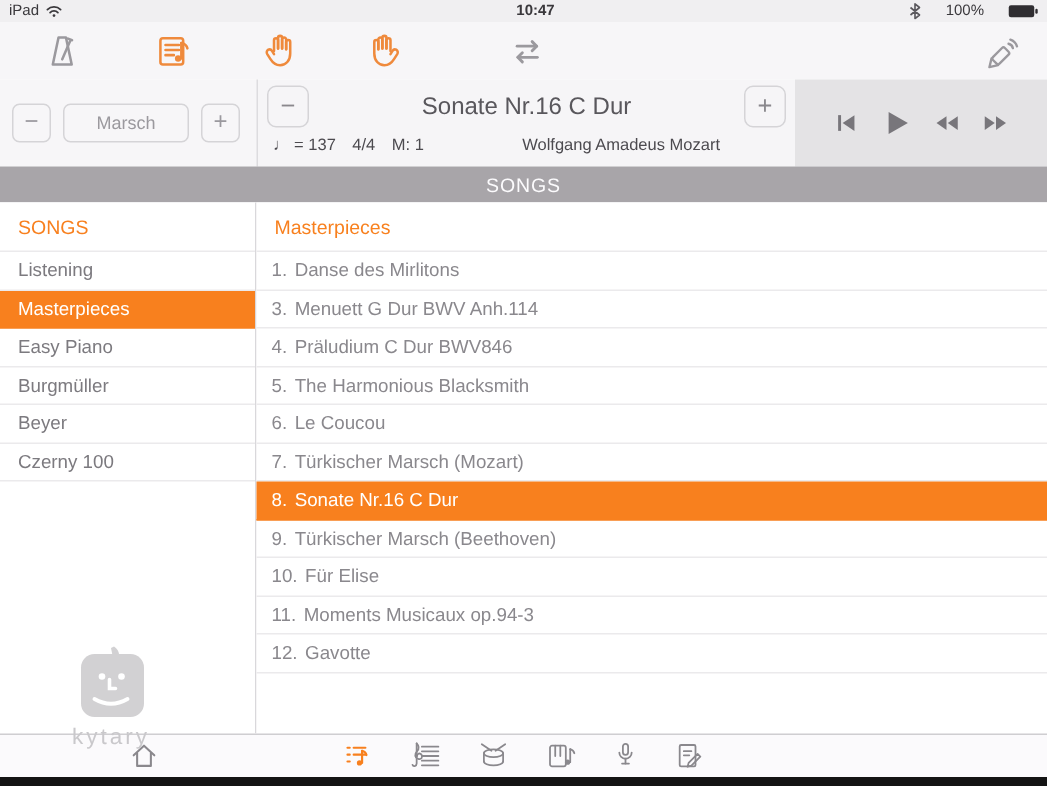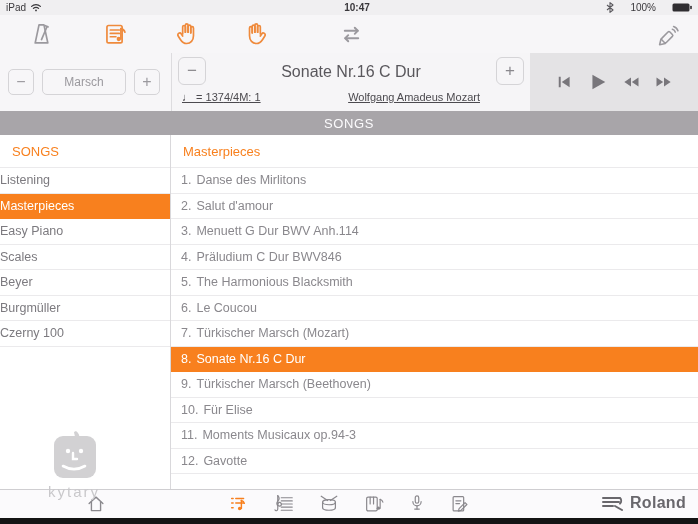--- a/index.html
+++ b/index.html
@@ -27,37 +27,37 @@
   .btn { border:1px solid #d5d4d7; border-radius:5px; background:#f7f6f8; color:#9b999e;
     display:flex; align-items:center; justify-content:center; cursor:default; }
   .btn-sm { width:26px; height:26px; font-size:16px; }
   .btn-tempo { width:84px; height:26px; font-size:12px; }
   .song-panel { flex:1; background:#f6f5f7; position:relative; }
   .song-panel .btn-corner { position:absolute; top:4px; width:28px; height:28px; font-size:17px;
     border:1px solid #d5d4d7; border-radius:6px; background:#f6f5f7; color:#8a888d;
     display:flex; align-items:center; justify-content:center; }
   .song-panel .minus { left:6px; } .song-panel .plus { right:6px; }
   .song-title { text-align:center; padding-top:10px; font-size:16px; color:#59575c; }
-  .song-meta { position:absolute; bottom:8px; left:10px; right:0; display:flex; 
-    font-size:11px; color:#4c4a4f; align-items:flex-end;text-decoration:underline; }
+  .song-meta { position:absolute; bottom:8px; left:10px; right:0; display:flex; gap:11px;
+    font-size:11px; color:#4c4a4f; align-items:flex-end; }
   .song-meta .composer { margin-left:auto; margin-right:50px; }
   .playback-section { width:168px; background:#e4e3e5; display:flex; align-items:center;
     justify-content:center; gap:13px; color:#78767b; }
 
   
   #banner { position:absolute; top:111px; left:0; right:0; height:24px; background:#a8a5a9;
     color:#fcfbfd; display:flex; align-items:center; justify-content:center; font-size:13px; letter-spacing:0.6px; }
 
   
   #content { position:absolute; top:135px; left:0; right:0; height:354px; display:flex; background:#fff; }
   .sidebar { width:171px; border-right:1px solid #d9d8db; background:#fff; }
   .pane-header { height:33px; line-height:33px; border-bottom:1px solid #ebeaec;
     color:#f8801e; font-size:13px; padding-left:12px; }
   .side-item { height:25.5px; line-height:25.5px; border-bottom:1px solid #ebeaec;
-    font-size:12.5px; color:#7c7a7f; }
+    padding-left:12px; font-size:12.5px; color:#7c7a7f; }
   .side-item.selected { background:#f8801e; color:#ffffff; border-color:#f8801e; }
   .list { flex:1; background:#fff; }
   .list-item { height:25.5px; line-height:25.5px; border-bottom:1px solid #ebeaec;
     padding-left:10px; font-size:12.5px; color:#8a888d; }
   .list-item.selected { background:#f8801e; color:#ffffff; border-color:#f8801e; }
   .list-item .num { display:inline-block; margin-right:5px; }
 
   
   #watermark { position:absolute; left:30px; top:428px; width:88px; text-align:center; z-index:5; }
   #watermark .wm-label { font-size:15px; color:#c9c8cb; letter-spacing:2px; margin-top:1px;text-align:center; }
@@ -200,29 +200,27 @@
 </div>
 
 <div id="banner">SONGS</div>
 
 <div id="content">
   <div class="sidebar">
     <div class="pane-header">SONGS</div>
     <div class="side-item">Listening</div>
     <div class="side-item selected">Masterpieces</div>
     <div class="side-item">Easy Piano</div>
-    <div class="side-item">Scales</div>
+    <div class="side-item">Burgmüller</div>
     <div class="side-item">Beyer</div>
-    <div class="side-item">Burgmüller</div>
     <div class="side-item">Czerny 100</div>
   </div>
   <div class="list">
     <div class="pane-header">Masterpieces</div>
     <div class="list-item"><span class="num">1.</span><span>Danse des Mirlitons</span></div>
-    <div class="list-item"><span class="num">2.</span><span>Salut d'amour</span></div>
     <div class="list-item"><span class="num">3.</span><span>Menuett G Dur BWV Anh.114</span></div>
     <div class="list-item"><span class="num">4.</span><span>Präludium C Dur BWV846</span></div>
     <div class="list-item"><span class="num">5.</span><span>The Harmonious Blacksmith</span></div>
     <div class="list-item"><span class="num">6.</span><span>Le Coucou</span></div>
     <div class="list-item"><span class="num">7.</span><span>Türkischer Marsch (Mozart)</span></div>
     <div class="list-item selected"><span class="num">8.</span><span>Sonate Nr.16 C Dur</span></div>
     <div class="list-item"><span class="num">9.</span><span>Türkischer Marsch (Beethoven)</span></div>
     <div class="list-item"><span class="num">10.</span><span>Für Elise</span></div>
     <div class="list-item"><span class="num">11.</span><span>Moments Musicaux op.94-3</span></div>
     <div class="list-item"><span class="num">12.</span><span>Gavotte</span></div>
@@ -288,23 +286,14 @@
         <path d="M9.5 17.5h5"></path>
     </svg>
   </span>
   <span class="bt-icon" style="left:449px">
     <svg width="22" height="22" viewBox="0 0 24 24" fill="none" stroke="currentColor" stroke-width="1.3" stroke-linecap="round" stroke-linejoin="round">
       <rect x="4.5" y="4" width="11.5" height="15.5" rx="1"></rect>
       <path d="M7.5 8.5h5.5M7.5 11.5h4"></path>
       <path d="M11 17l6.5-6.5 2 2L13 19l-2.8.8z"></path>
     </svg>
   </span>
-  <div class="roland">
-    <svg width="26" height="16" viewBox="0 0 26 16" fill="none" stroke="currentColor" stroke-width="2" stroke-linecap="round">
-      <path d="M2 3h17a4 4 0 0 1 0 5.6"></path>
-        <path d="M2 7h16"></path>
-        <path d="M2 11h10"></path>
-        <path d="M14 11l7 4"></path>
-    </svg>
-    <span class="brand-text">Roland</span>
-  </div>
 </div>
 <div id="bottom-strip"></div>
 
 </body></html>

